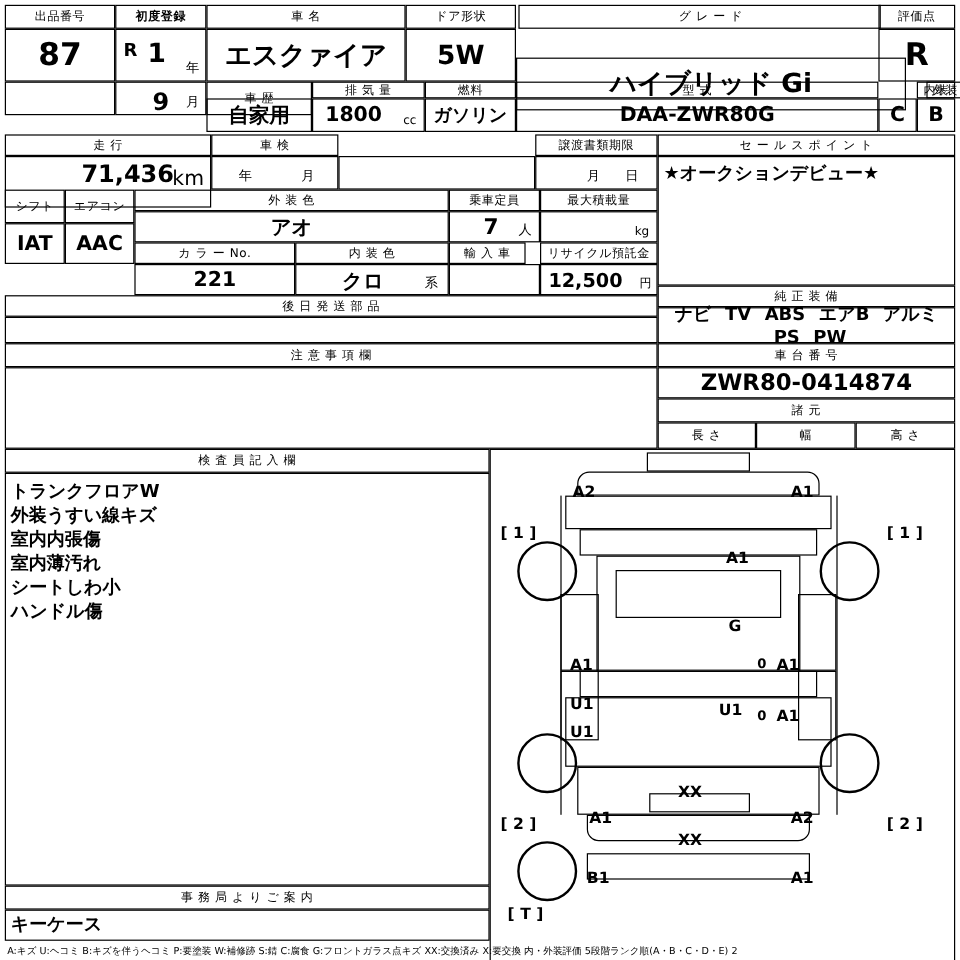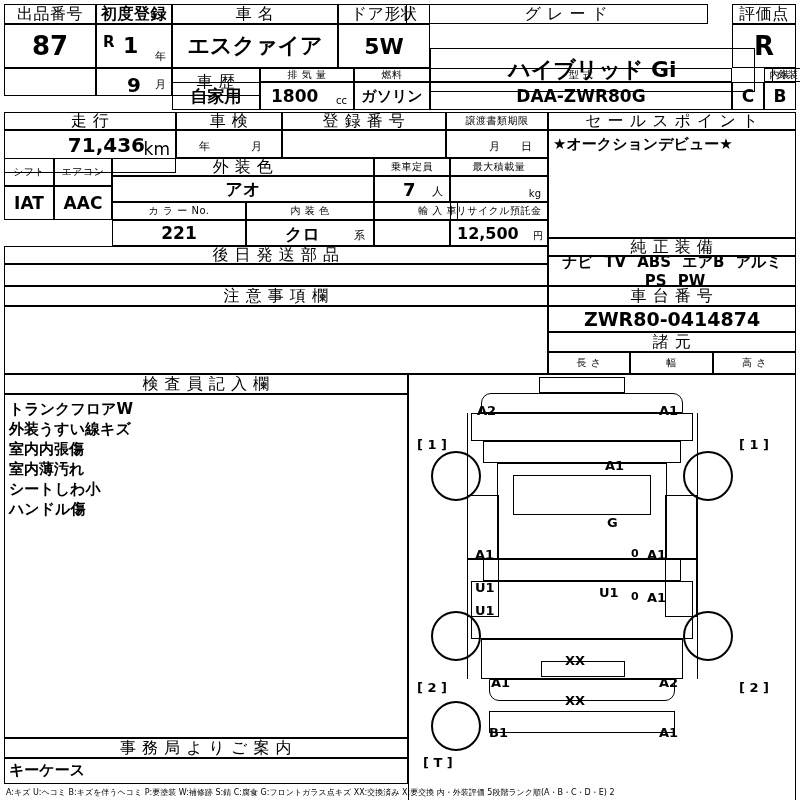--- a/index.html
+++ b/index.html
@@ -9,21 +9,21 @@
     background: #ffffff;
     font-family: "DejaVu Sans", "Liberation Sans", sans-serif;
     color: #000;
     font-size: 12px;
     overflow: hidden;
   }
   .sheet { position: relative; width:800px; height:800px; }
   .bx { position:absolute; border:1px solid #000; }
   .ct { display:flex; align-items:center; justify-content:center; text-align:center; }
   .lt { display:flex; align-items:center; justify-content:flex-start; }
-  .lbl { font-size:16px; letter-spacing:0.5px; }
+  .lbl { font-size:10px; letter-spacing:0.5px; }
   .lbl-sm { font-size:10px; letter-spacing:0.5px; }
   .val { font-size:17px; font-weight:bold; }
   .val-lg { font-size:22px; font-weight:bold; }
   .val-xl { font-size:26px; font-weight:bold; }
   .sp-line { font-size:15px; font-weight:bold; }
   .insp { font-size:15px; font-weight:bold; line-height:20px; }
   .footer { font-size:8px; letter-spacing:0px; }
   
   .diagram { position:absolute; }
   .dg { position:absolute; border:1px solid #000; }
@@ -69,21 +69,21 @@
     <span class="lbl">車 歴</span>
   </div>
 
   <div class="bx ct" style="left:338px; top:4px; width:92px; height:20px;">
     <span class="lbl">ドア形状</span>
   </div>
   <div class="bx ct" style="left:338px; top:24px; width:92px; height:44px;">
     <span class="val-lg">5W</span>
   </div>
 
-  <div class="bx ct" style="left:406px; top:4px; width:302px; height:20px;padding-left:19px;">
+  <div class="bx ct" style="left:432px; top:4px; width:302px; height:20px;padding-left:19px;">
     <span class="lbl">グ レ ー ド</span>
   </div>
   <div class="bx ct" style="left:430px; top:24px; width:325px; height:44px;margin-top:24px;">
     <span class="val-lg">ハイブリッド Gi</span>
   </div>
 
   <div class="bx ct" style="left:732px; top:4px; width:64px; height:20px;">
     <span class="lbl">評価点</span>
   </div>
   <div class="bx ct" style="left:732px; top:24px; width:64px; height:44px;">
@@ -136,23 +136,20 @@
   </div>
 
   <div class="bx ct" style="left:176px; top:112px; width:106px; height:18px;">
     <span class="lbl">車 検</span>
   </div>
   <div class="bx" style="left:176px; top:130px; width:106px; height:28px;">
     <span style="position:absolute; left:22px; top:8px; font-size:11px;">年</span>
     <span style="position:absolute; left:74px; top:8px; font-size:11px;">月</span>
   </div>
 
-  <div class="bx ct" style="left:282px; top:112px; width:164px; height:18px;">
-    <span class="lbl">登 録 番 号</span>
-  </div>
   <div class="bx" style="left:282px; top:130px; width:164px; height:28px;"></div>
 
   <div class="bx ct" style="left:446px; top:112px; width:102px; height:18px;">
     <span class="lbl-sm">譲渡書類期限</span>
   </div>
   <div class="bx" style="left:446px; top:130px; width:102px; height:28px;">
     <span style="position:absolute; left:42px; top:8px; font-size:11px;">月</span>
     <span style="position:absolute; left:74px; top:8px; font-size:11px;">日</span>
   </div>
 
@@ -189,21 +186,21 @@
   <div class="bx" style="left:450px; top:176px; width:98px; height:26px;">
     <span style="position:absolute; right:6px; bottom:2px; font-size:10px;">kg</span>
   </div>
 
   <div class="bx ct" style="left:112px; top:202px; width:134px; height:18px;">
     <span class="lbl-sm">カ ラ ー No.</span>
   </div>
   <div class="bx ct" style="left:246px; top:202px; width:128px; height:18px;">
     <span class="lbl-sm">内 装 色</span>
   </div>
-  <div class="bx ct" style="left:374px; top:202px; width:84px; height:18px;justify-content:flex-end;">
+  <div class="bx ct" style="left:374px; top:202px; width:64px; height:18px;">
     <span class="lbl-sm">輸 入 車</span>
   </div>
   <div class="bx ct" style="left:450px; top:202px; width:98px; height:18px;">
     <span class="lbl-sm">リサイクル預託金</span>
   </div>
 
   <div class="bx ct" style="left:112px; top:220px; width:134px; height:26px;">
     <span class="val">221</span>
   </div>
   <div class="bx" style="left:246px; top:220px; width:128px; height:26px;">

